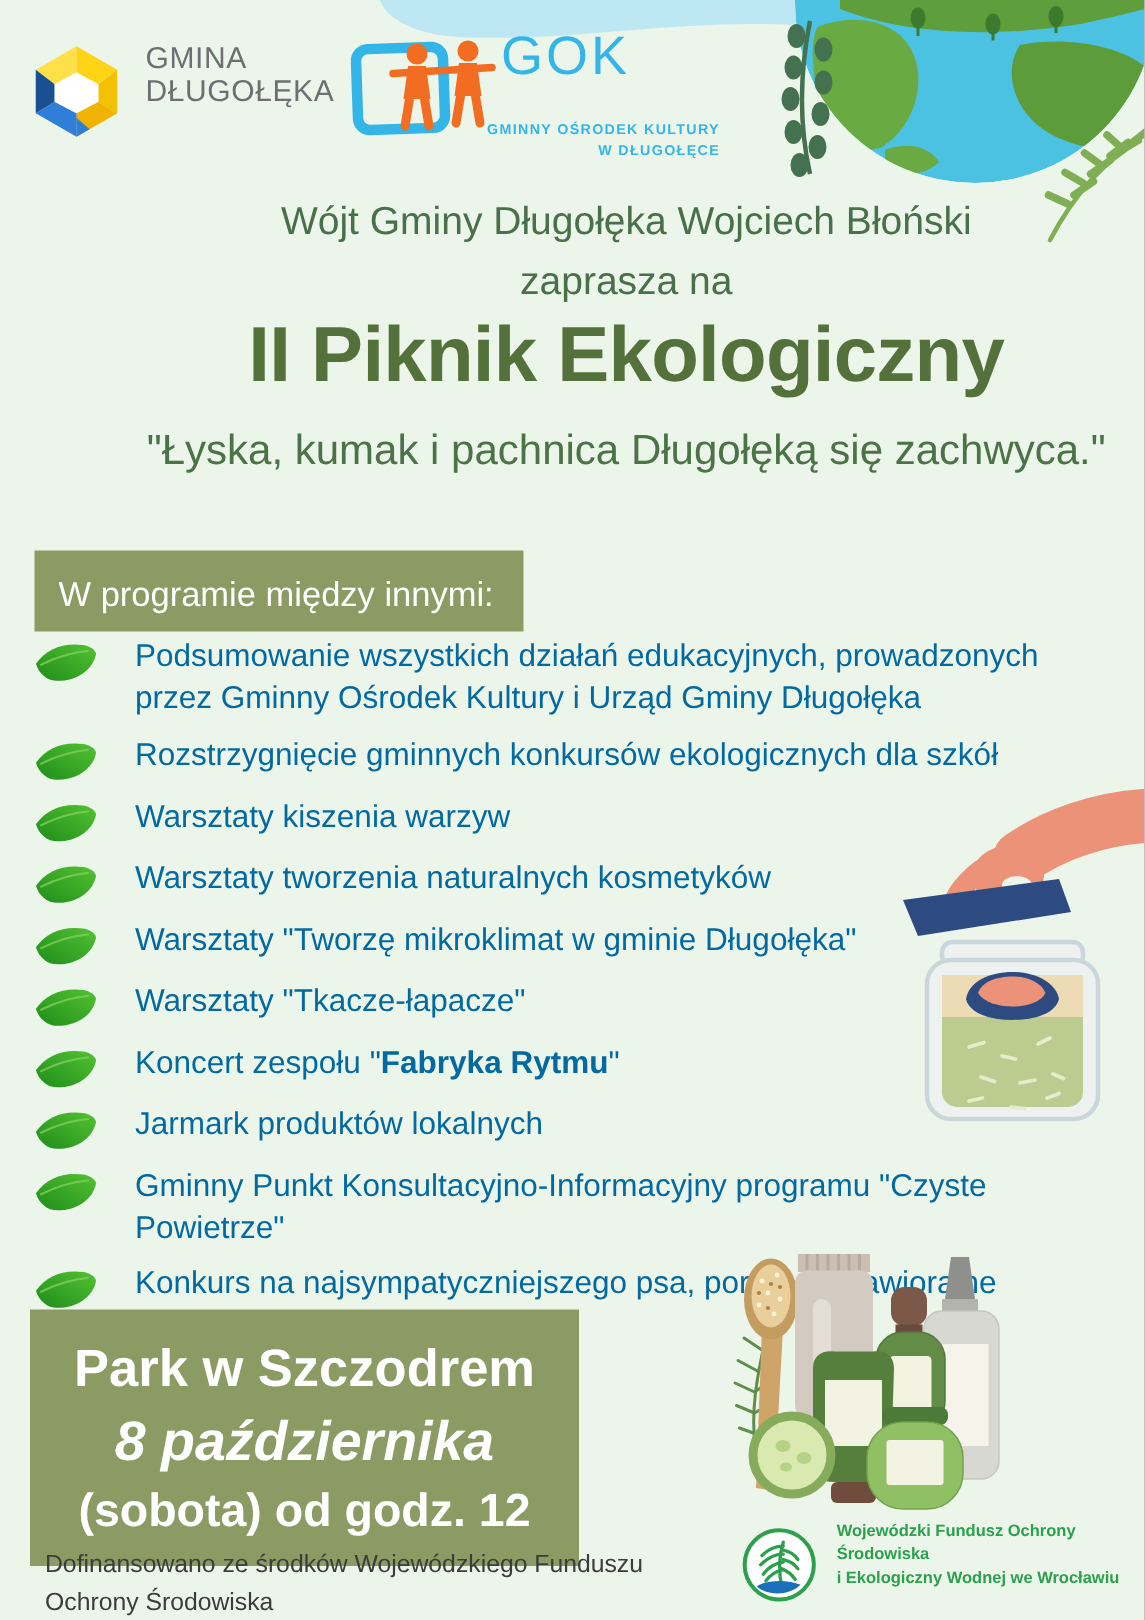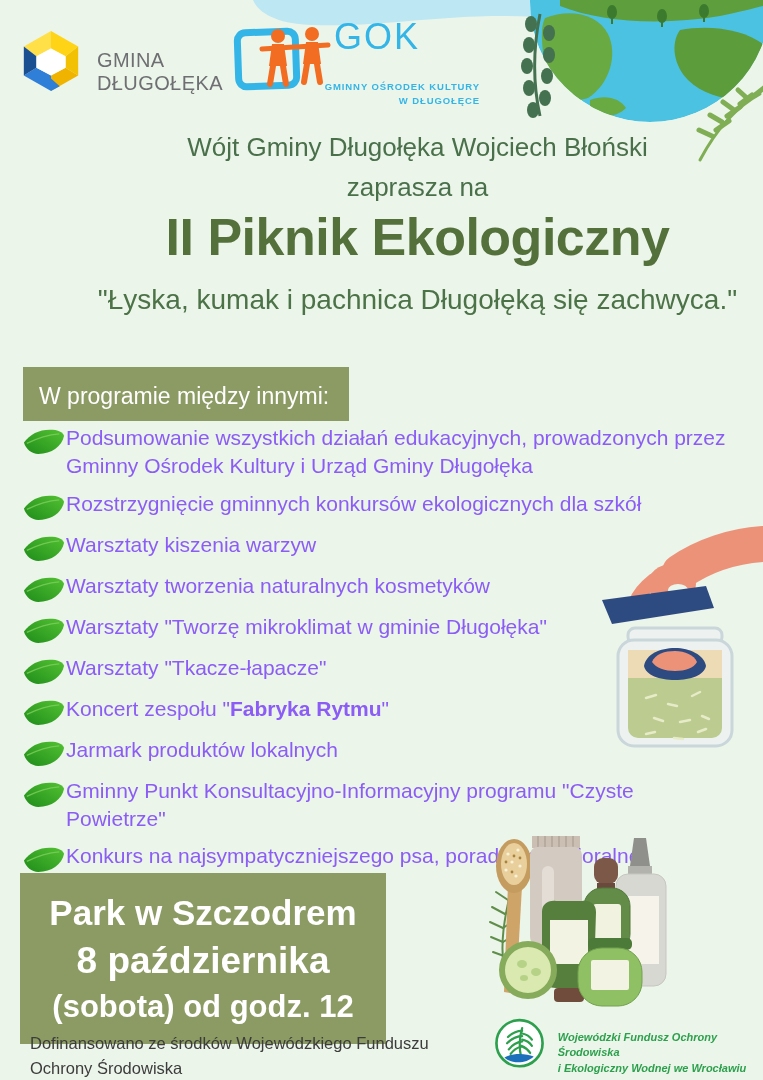--- a/index.html
+++ b/index.html
@@ -7,61 +7,61 @@
     position:relative; width:763px; height:1080px; margin:0 auto;
     background:#ecf5ea; overflow:hidden;
     font-family:"Liberation Sans", sans-serif;
   }
   .abs { position:absolute; }
 
   
   .top-deco { left:0; top:0; width:763px; height:165px; pointer-events:none; }
 
   
-  .gmina-logo { left:18px; top:28px; display:flex; align-items:flex-end; gap:13px; }
+  .gmina-logo { left:18px; top:28px; display:flex; align-items:flex-start; gap:13px; }
   .gmina-text { color:#6e6f72; font-size:20px; line-height:1.12; letter-spacing:0.4px; font-weight:400; }
 
   
   .gok-logo { left:232px; top:14px; width:250px; height:95px; }
   .gok-mark { position:absolute; left:0; top:2px; }
   .gok-acronym { position:absolute; left:102px; top:2px; font-size:36px; font-weight:normal; color:#33b5e8; letter-spacing:2px; }
   .gok-sub { position:absolute; left:90px; top:66px; width:158px; text-align:right;
              font-size:9.5px; font-weight:bold; letter-spacing:0.9px; color:#33b5e8; line-height:1.5; }
 
   
   .intro { left:0; top:132px; width:763px; text-align:center;margin-left:36px; }
   .intro-host   { font-size:26px; color:#49704a; }
   .intro-invite { font-size:26px; color:#49704a; margin-top:9px; }
   .intro-title  { font-size:52px; font-weight:bold; color:#54713c; margin-top:4px; letter-spacing:-0.5px; }
   .intro-slogan { font-size:28px; color:#4c7347; margin-top:17px; }
 
   
   .program-heading { left:23px; top:367px; background:#8b9b63; color:#ffffff;
                      font-size:23px; padding:16px 20px 11px 16px; }
   .program-list { left:23px; top:424px; width:716px; display:flex; flex-direction:column; gap:9px; list-style:none; margin:0; padding:0; }
-  .program-item { display:flex; align-items:flex-start; gap:1px;
-                  font-size:21px; color:#8b5cf6; line-height:1.35; }
+  .program-item { display:flex; align-items:flex-start; gap:25px;
+                  font-size:21px; color:#0369a1; line-height:1.35; }
   .program-item svg { flex:0 0 auto; margin-top:3px; }
   .program-item b { font-weight:bold; }
 
   
   .event-box { left:20px; top:873px; width:366px; height:171px; background:#8b9b63;
                color:#fff; text-align:center; display:flex; flex-direction:column;
                justify-content:flex-start; padding-top:20px; box-sizing:border-box; gap:7px; }
   .event-location { font-size:35px; font-weight:bold; }
-  .event-date     { font-size:37px; font-weight:bold; }
+  .event-date     { font-size:37px; font-weight:bold;font-style:italic; }
   .event-time     { font-size:31px; font-weight:bold; }
 
   
   .handjar { right:0; top:512px; }
   .cosmetics { left:448px; top:826px; }
 
   
   .funding { left:30px; top:1031px; width:450px; font-size:16.5px; color:#3c3c3c; line-height:1.5; }
-  .wfos { left:492px; top:1014px; display:flex; align-items:flex-end; gap:9px;font-style:italic; }
+  .wfos { left:492px; top:1014px; display:flex; align-items:flex-start; gap:9px; }
   .wfos-text { font-size:11px; font-weight:bold; color:#2ca04d; line-height:1.4; }
 </style>
 </head>
 <body>
 
 <div class="poster">
 
   <svg class="abs top-deco" viewBox="0 0 763 165" width="763" height="165">
     <defs>
       <clipPath id="earthClip">

